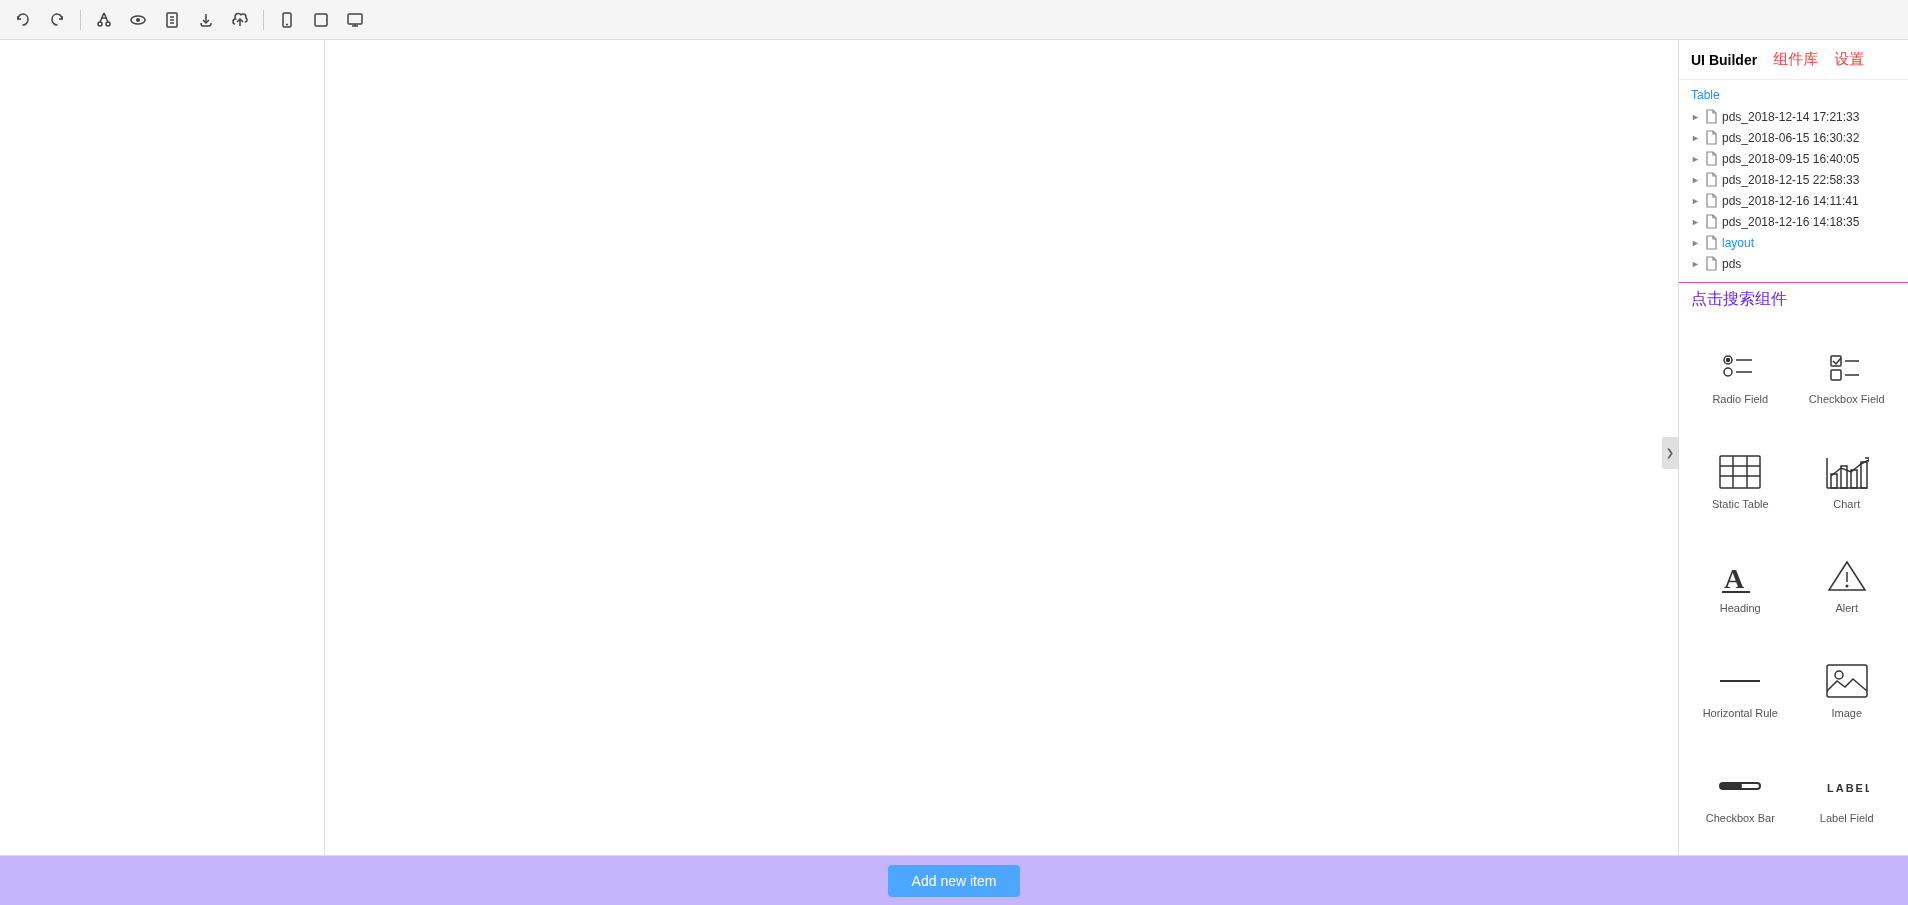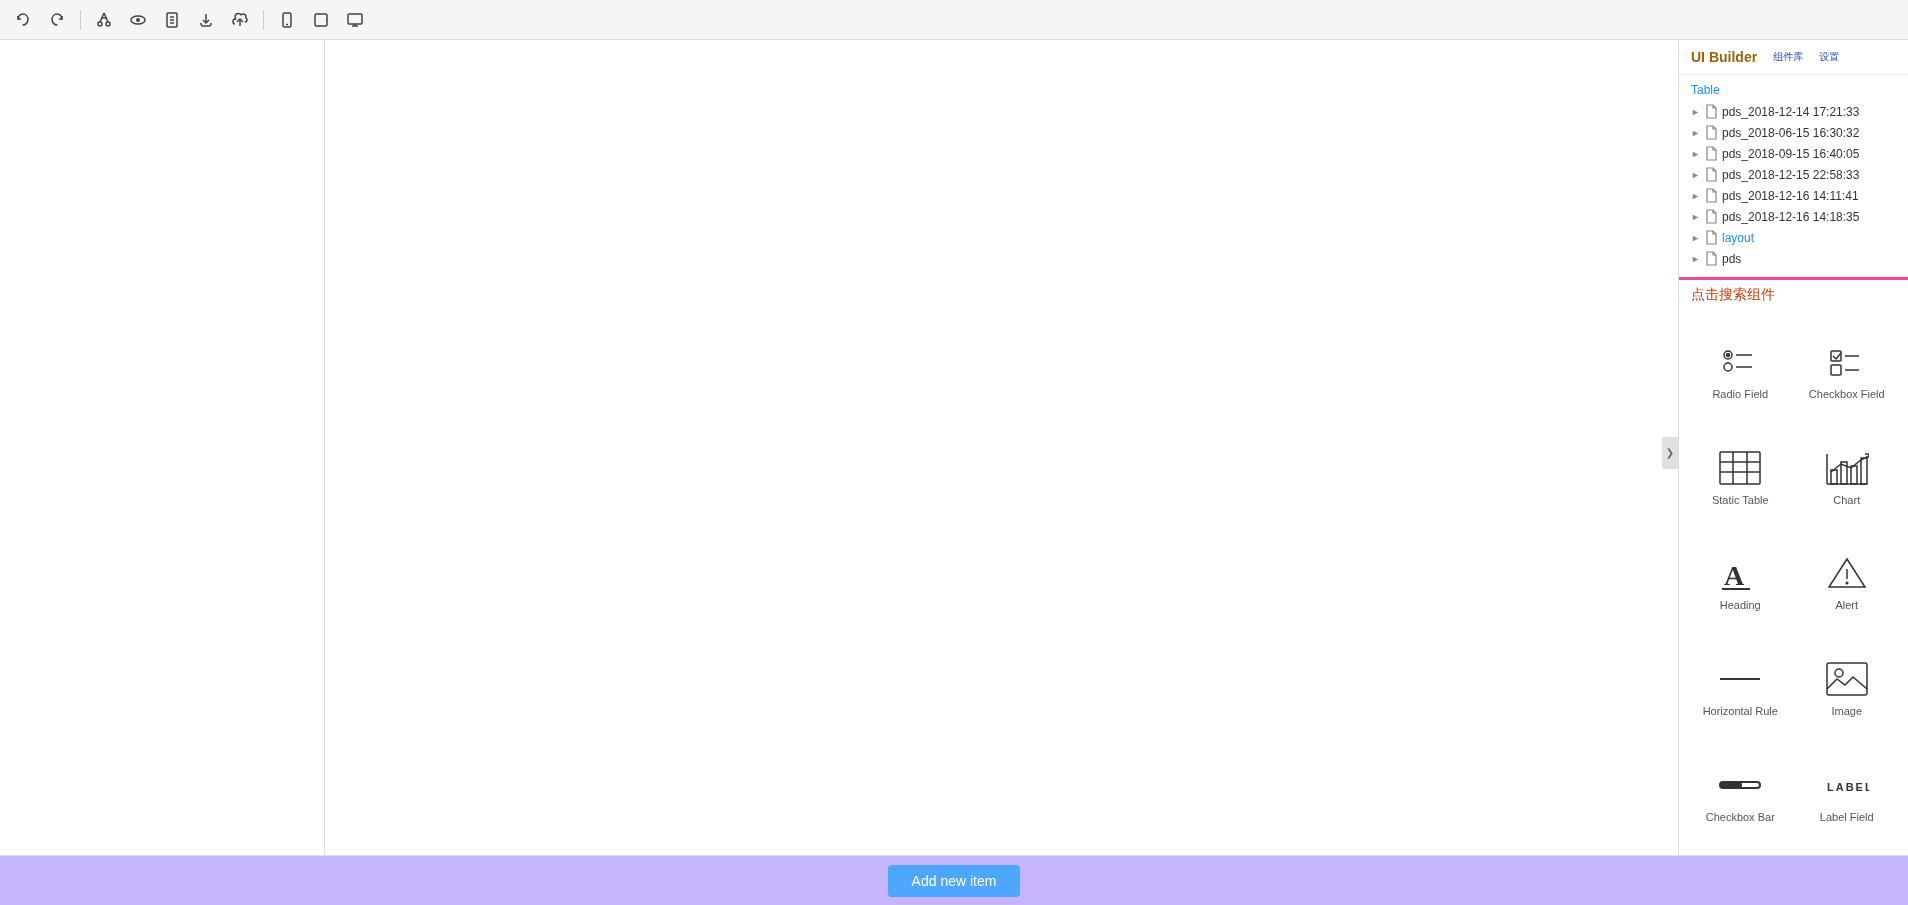--- a/index.html
+++ b/index.html
@@ -88,26 +88,26 @@
       display: flex;
       align-items: center;
       padding: 8px 12px;
       border-bottom: 1px solid #eee;
       gap: 8px;
       flex-shrink: 0;
     }
     .sidebar-title {
       font-size: 14px;
       font-weight: 600;
-      color: #a16207;
+      color: #000000;
       margin-right: 4px;
     }
     .sidebar-tab {
-      font-size: 10px;
-      color: #1d4ed8;
+      font-size: 15px;
+      color: #ef4444;
       cursor: pointer;
       padding: 2px 4px;
     }
 
     
     .pages-section {
       padding: 8px 12px;
       flex-shrink: 0;
     }
     .pages-label {
@@ -131,24 +131,24 @@
     }
     .page-item .page-icon {
       color: #666;
       font-size: 13px;
     }
     .page-item.active .page-name { color: #1a90ff; }
 
     
     .search-components {
       padding: 6px 12px;
-      font-size: 14px;
-      color: #c2410c;
-      cursor: pointer;
-      border-top: 3px solid #ec4899;
+      font-size: 16px;
+      color: #6d28d9;
+      cursor: pointer;
+      border-top: 1px solid #ec4899;
       flex-shrink: 0;
     }
 
     
     .components-grid {
       display: grid;
       grid-template-columns: 1fr 1fr;
       gap: 0;
       padding: 8px;
       flex: 1;

